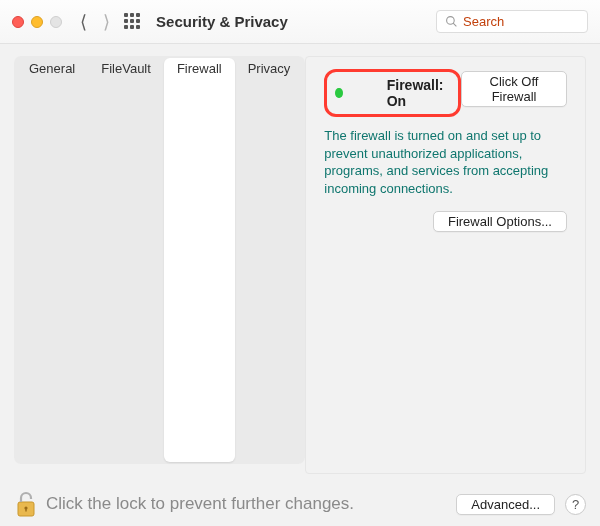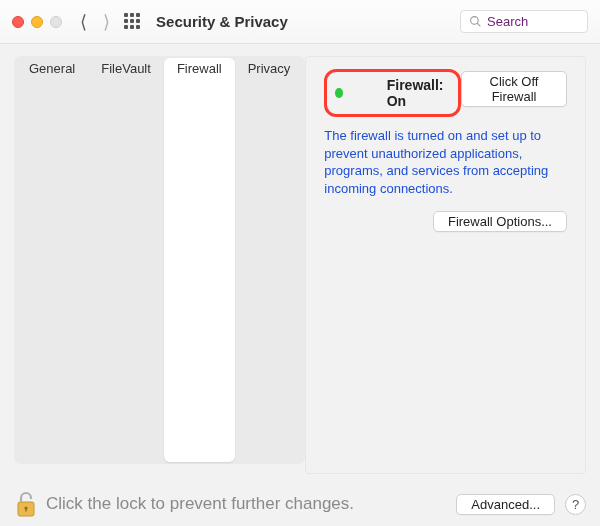--- a/index.html
+++ b/index.html
@@ -10,35 +10,35 @@
   .dot { width: 12px; height: 12px; border-radius: 50%; }
   .red { background: #ff5f57; border:1px solid #e0443e; }
   .yellow { background: #ffbd2e; border:1px solid #dea123; }
   .gray { background: #e4e4e4; border:1px solid #cfcfcf; }
   .navarrows { display: flex; gap: 16px; margin-right: 14px; color: #b3b3b3; font-size: 18px; }
   .navarrows .enabled { color: #606060; }
   .grid-icon { width: 18px; height: 18px; margin-right: 14px; display: grid; grid-template-columns: repeat(3,4px); grid-template-rows: repeat(3,4px); gap: 2px; }
   .grid-icon span { background: #555; border-radius: 1px; }
   .wtitle { font-weight: 600; font-size: 15px; color: #333; flex: 0 0 auto; }
   .spacer { flex: 1; }
-  .search { display: flex; align-items: center; border: 1px solid #ddd; border-radius: 4px; background: #fff; padding: 3px 8px; width: 128px; color: #701a75; font-size: 13px; }
+  .search { display: flex; align-items: center; border: 1px solid #ddd; border-radius: 4px; background: #fff; padding: 3px 8px; width: 152px; color: #c2410c; font-size: 13px; }
   .search svg { margin-right: 5px; flex: 0 0 auto; }
   
   .mainwrap { background: #f2f2f2; height: 438px; padding: 12px 14px 8px 14px; display: flex; flex-direction: row; }
   .tabs { display: flex; justify-content: center; margin-bottom: 10px; }
   .tabgroup { display: flex; background: #eaeaea; border-radius: 7px; padding: 2px; }
   .tab { padding: 3px 13px; font-size: 13px; color: #333; border-radius: 6px; }
   .tab.active { background: #fff; box-shadow: 0 1px 2px rgba(0,0,0,0.1); }
   .panel { flex: 1; background: #f2f2f2; border: 1px solid #e6e6e6; padding: 14px 18px; position: relative; border-radius: 4px; }
   .status-row { display: flex; align-items: flex-start; justify-content: space-between; }
   .status-box { display: inline-flex; align-items: center; border: 3px solid #ff3b30; border-radius: 12px; padding: 5px 12px 5px 8px; margin-top: -2px; gap: 36px; }
   .greenlight { width: 10px; height: 10px; background: #2ac940; border-radius: 50%; margin-right: 8px; }
   .status-text { font-weight: 700; font-size: 14px; color: #222; }
   .btn { background: #fff; border: 1px solid #d0d0d0; border-radius: 5px; font-size: 13px; padding: 2px 14px; box-shadow: 0 1px 1px rgba(0,0,0,0.03); color: #222; }
-  .desc { font-size: 13px; color: #1d4ed8; margin-top: 10px; line-height: 1.35; max-width: 520px; }
+  .desc { font-size: 13px; color: #0f766e; margin-top: 10px; line-height: 1.35; max-width: 520px; }
   .options-row { display: flex; justify-content: flex-end; margin-top: 14px; }
   
   .footer { height: 44px; display: flex; align-items: center; padding: 0 14px; background: #f2f2f2; }
   .lock { width: 24px; height: 28px; margin-right: 8px; }
   .footnote { font-size: 17px; color: #8a8a8a; }
   .help { width: 21px; height: 21px; border: 1px solid #c9c9c9; background: #fff; border-radius: 50%; display: flex; align-items: center; justify-content: center; font-size: 13px; color: #555; margin-left: 10px; }
 </style>
 </head>
 <body>
 

